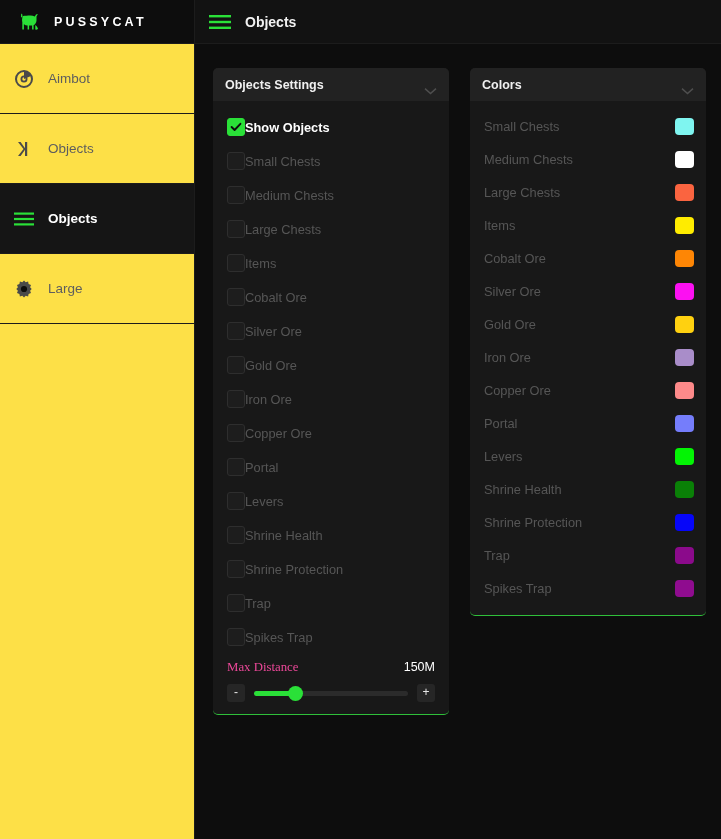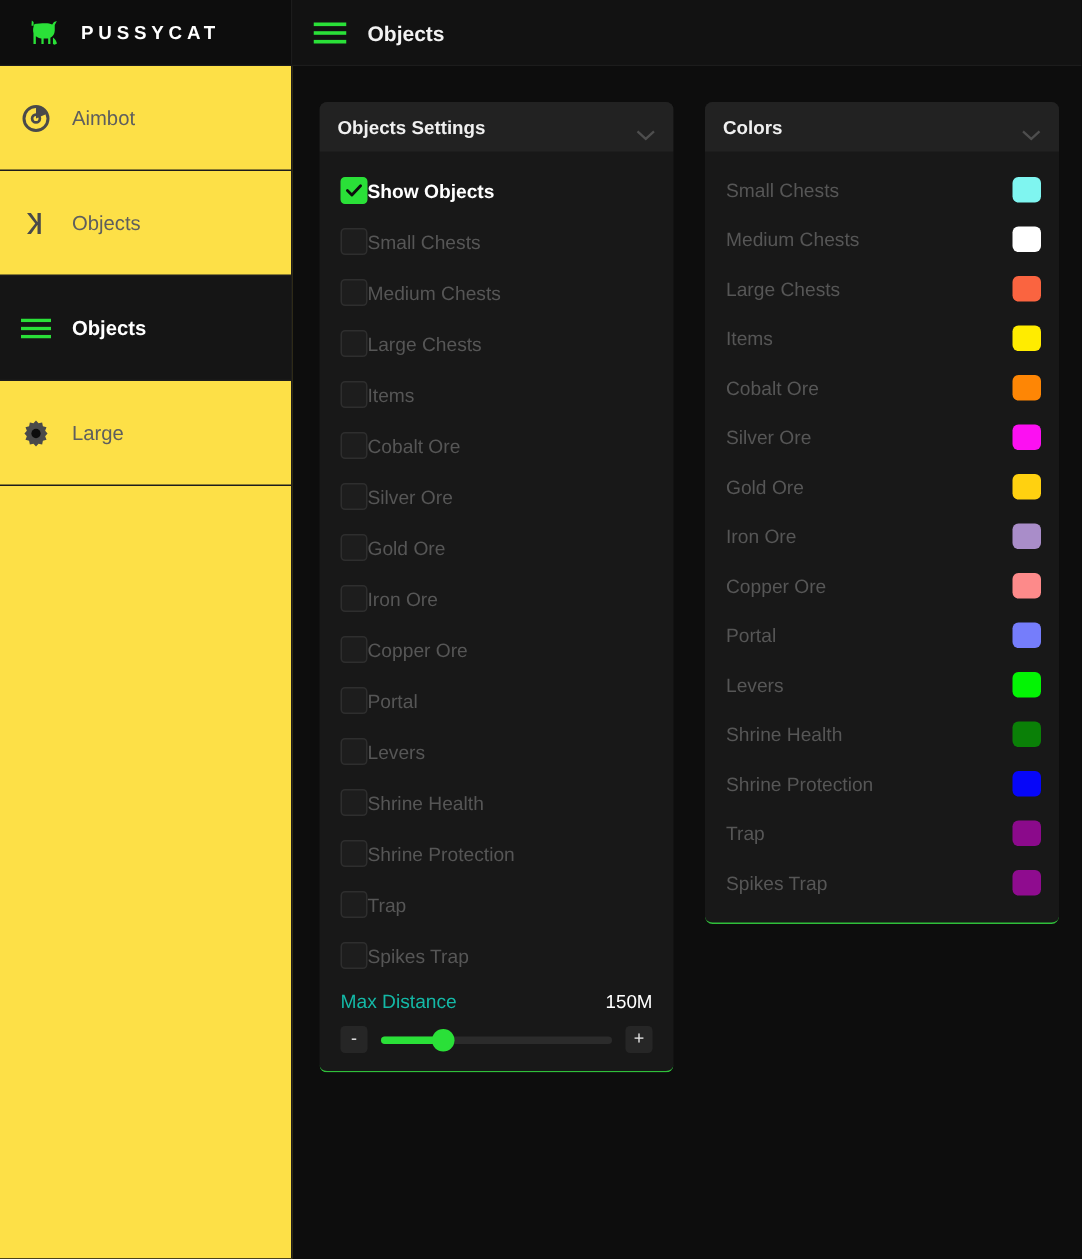--- a/index.html
+++ b/index.html
@@ -170,21 +170,21 @@
   }
 
   
   .slider-block { padding: 6px 14px 2px 14px; }
   .slider-top {
     display: flex;
     align-items: baseline;
     justify-content: space-between;
     margin-bottom: 9px;
   }
-  .slider-name { font-size: 12.8px; color: #14b8a6; }
+  .slider-name { font-size: 12.8px; color: #ec4899; font-family: Liberation Serif, serif; }
   .slider-value { font-size: 12.5px; color: #ffffff; font-weight: normal; }
   .slider-row { display: flex; align-items: center; gap: 9px; }
   .step-btn {
     width: 18px; height: 18px;
     flex: 0 0 18px;
     background: #262626;
     border-radius: 3px;
     color: #e6e6e6;
     font-size: 12px;
     line-height: 16px;

